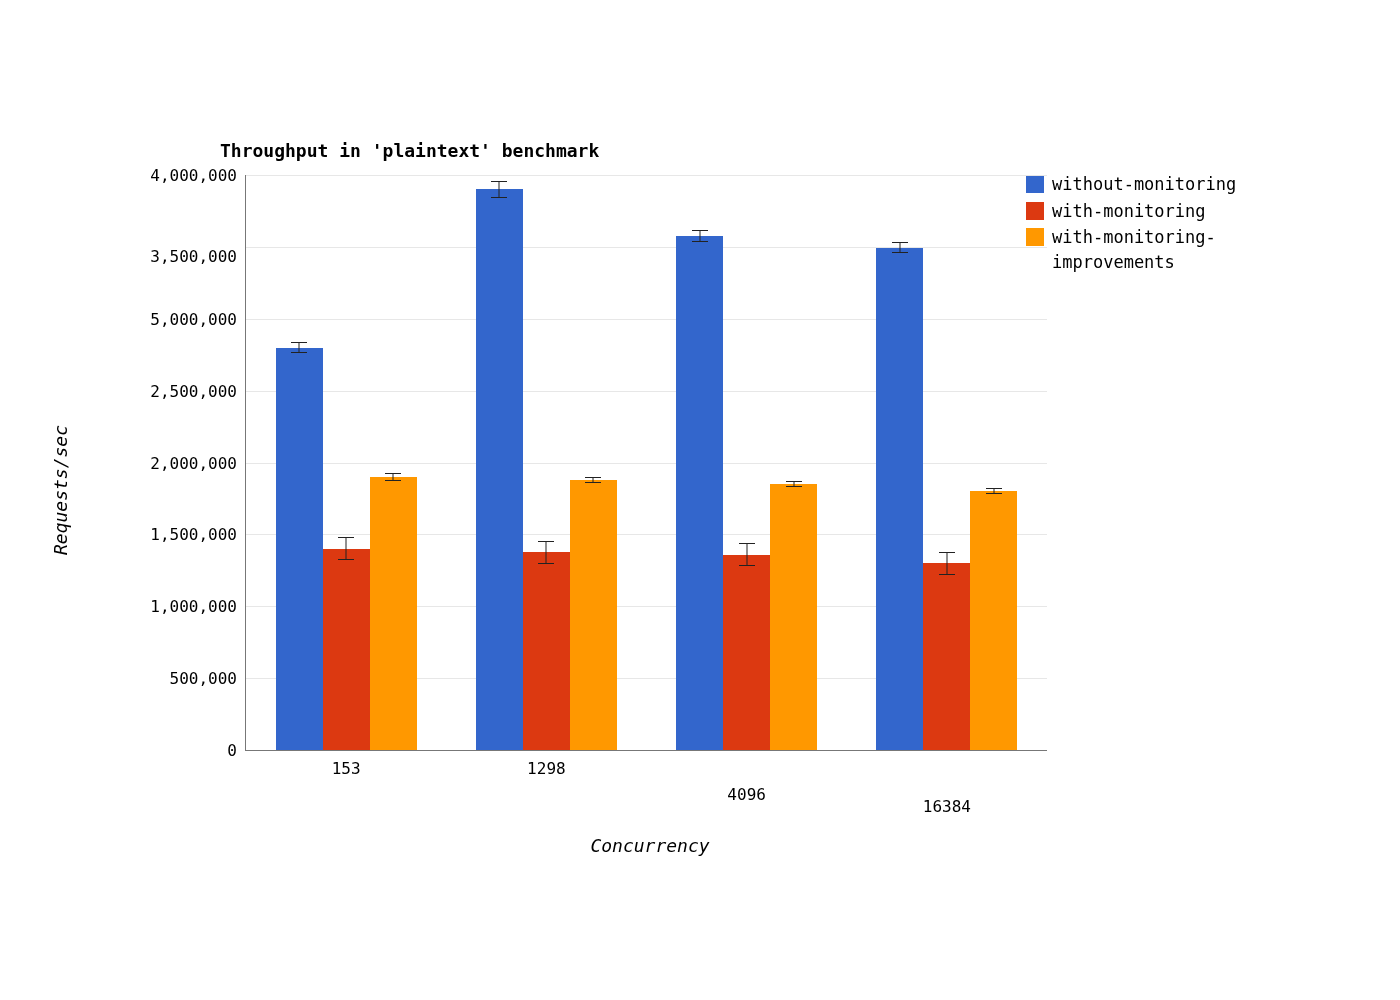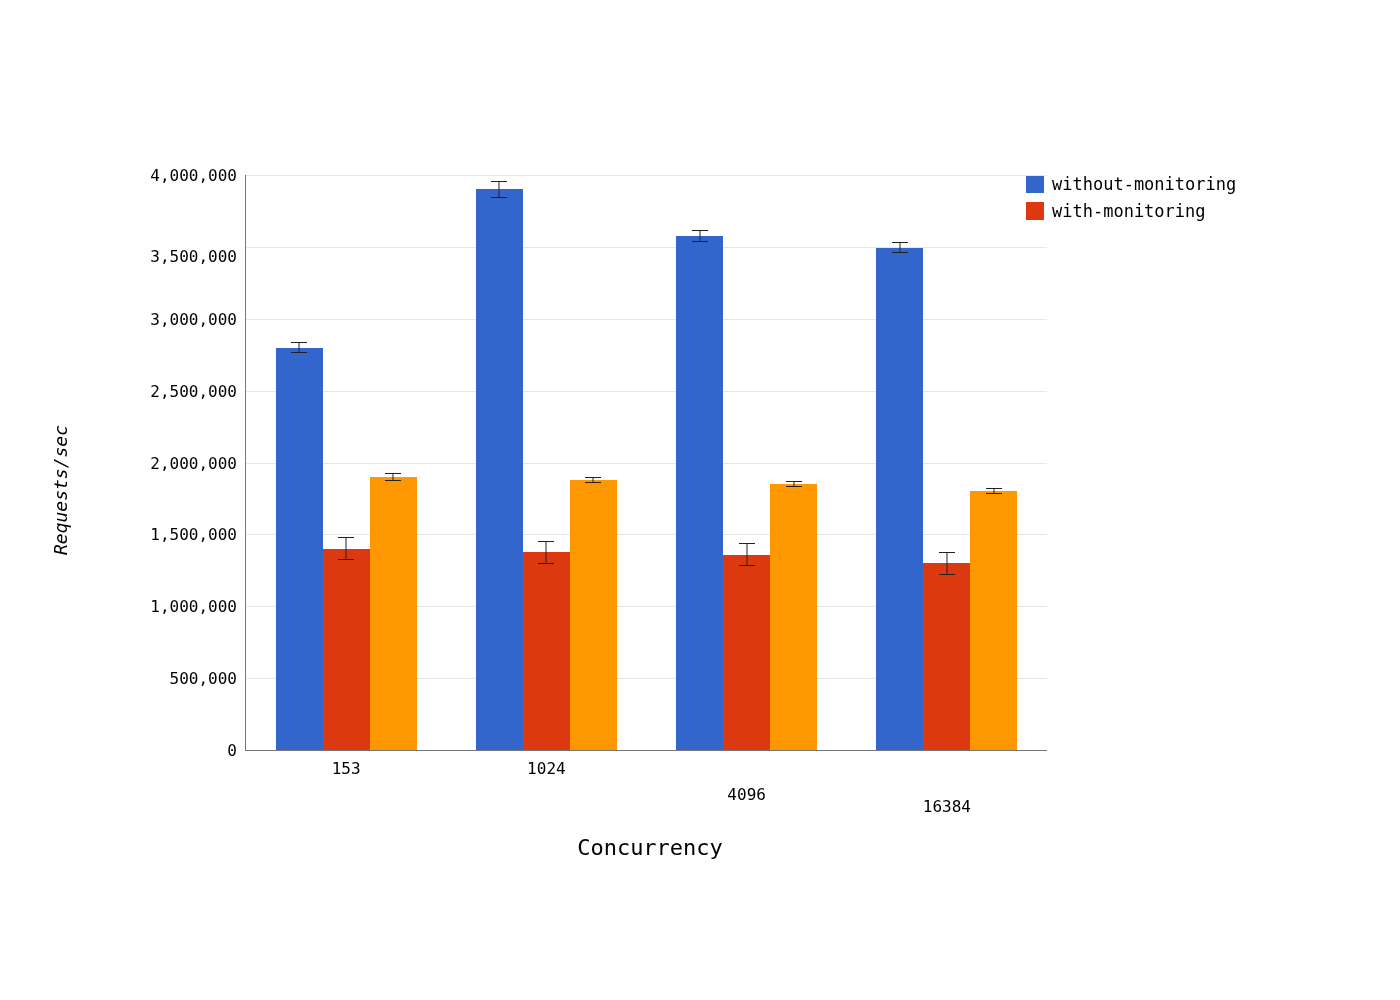--- a/index.html
+++ b/index.html
@@ -22,21 +22,22 @@
     top: 490px;
     transform: translate(-50%, -50%) rotate(-90deg);
     font-style: italic;
     font-size: 18px;
   }
   .xlabel {
     position: absolute;
     left: 650px;
     top: 835px;
     transform: translateX(-50%);
-    font-size: 22px;
+    font-style: italic;
+    font-size: 18px;
   }
   .title {
     position: absolute;
     left: 220px;
     top: 140px;
     font-weight: bold;
     font-size: 18px;
   }
   .legend {
     position: absolute;
@@ -112,46 +113,51 @@
     border-top: 1.5px solid #222;
   }
 </style>
 </head>
 <body>
 
 <div class="stage">
 
   <div class="ylabel">Requests/sec</div>
   <div class="xlabel">Concurrency</div>
+  <div class="title">Throughput in 'plaintext' benchmark</div>
 
   <div class="legend" id="legend">
       <div class="legend-row">
         <div class="swatch" style="background: rgb(51, 102, 204);"></div>
         <div>without-monitoring</div>
       </div>
       <div class="legend-row">
         <div class="swatch" style="background: rgb(220, 57, 17);"></div>
         <div>with-monitoring</div>
+      </div>
+      <div class="legend-row">
+        <div class="swatch" style="background: rgb(255, 152, 0);"></div>
+        <div>with-monitoring-<br>improvements</div>
       </div>
     </div>
 
   <div class="plot" id="plot">
       <div class="ytick-label" style="top: 575px;">0</div>
       <div class="grid" style="top: 503.125px;"></div>
       <div class="ytick-label" style="top: 503.125px;">500,000</div>
       <div class="grid" style="top: 431.25px;"></div>
       <div class="ytick-label" style="top: 431.25px;">1,000,000</div>
       <div class="grid" style="top: 359.375px;"></div>
       <div class="ytick-label" style="top: 359.375px;">1,500,000</div>
       <div class="grid" style="top: 287.5px;"></div>
       <div class="ytick-label" style="top: 287.5px;">2,000,000</div>
       <div class="grid" style="top: 215.625px;"></div>
       <div class="ytick-label" style="top: 215.625px;">2,500,000</div>
       <div class="grid" style="top: 143.75px;"></div>
-      <div class="ytick-label" style="top: 143.75px;">3,000,000</div>
+      <div class="ytick-label" style="top: 143.75px;">5,000,000</div>
       <div class="grid" style="top: 71.875px;"></div>
       <div class="ytick-label" style="top: 81px;">3,500,000</div>
       <div class="grid" style="top: 0px;"></div>
       <div class="ytick-label" style="top: 0px;">4,000,000</div>
       <div class="xtick-label" style="left: 100.125px;">153</div>
       <div class="bar" style="left: 29.625px; width: 47px; height: 402.5px; background: rgb(51, 102, 204);"></div>
       <div class="err" style="left: 45.125px; top: 166.75px; height: 11.5px;">
         <div class="vline"></div>
         <div class="cap" style="top:0"></div>
         <div class="cap" style="bottom:0;top:auto;border-top:none;border-bottom:1.5px solid #222"></div>
@@ -161,21 +167,21 @@
         <div class="vline"></div>
         <div class="cap" style="top:0"></div>
         <div class="cap" style="bottom:0;top:auto;border-top:none;border-bottom:1.5px solid #222"></div>
       </div>
       <div class="bar" style="left: 123.625px; width: 47px; height: 273.125px; background: rgb(255, 152, 0);"></div>
       <div class="err" style="left: 139.125px; top: 297.562px; height: 8.625px;">
         <div class="vline"></div>
         <div class="cap" style="top:0"></div>
         <div class="cap" style="bottom:0;top:auto;border-top:none;border-bottom:1.5px solid #222"></div>
       </div>
-      <div class="xtick-label" style="left: 300.375px;">1024</div>
+      <div class="xtick-label" style="left: 300.375px;">1298</div>
       <div class="bar" style="left: 229.875px; width: 47px; height: 560.625px; background: rgb(51, 102, 204);"></div>
       <div class="err" style="left: 245.375px; top: 5.75px; height: 17.25px;">
         <div class="vline"></div>
         <div class="cap" style="top:0"></div>
         <div class="cap" style="bottom:0;top:auto;border-top:none;border-bottom:1.5px solid #222"></div>
       </div>
       <div class="bar" style="left: 276.875px; width: 47px; height: 197.656px; background: rgb(220, 57, 17);"></div>
       <div class="err" style="left: 292.375px; top: 365.844px; height: 23px;">
         <div class="vline"></div>
         <div class="cap" style="top:0"></div>

